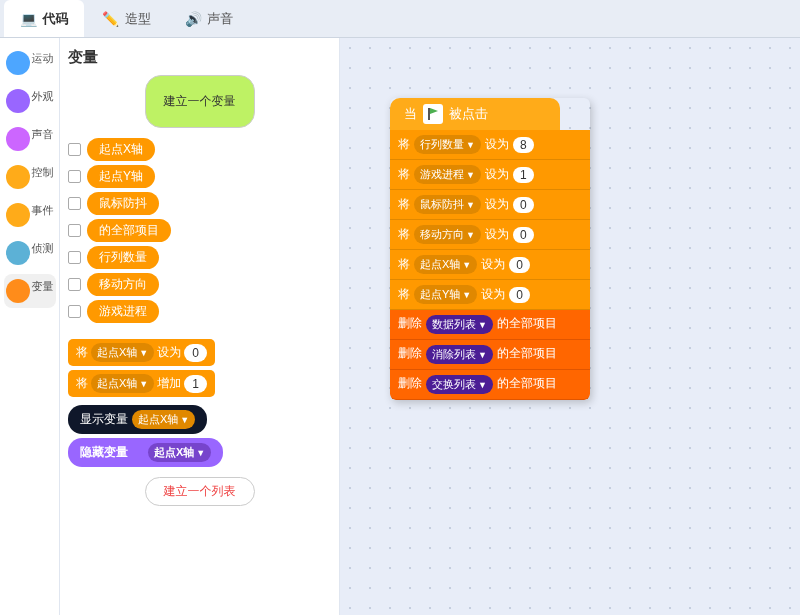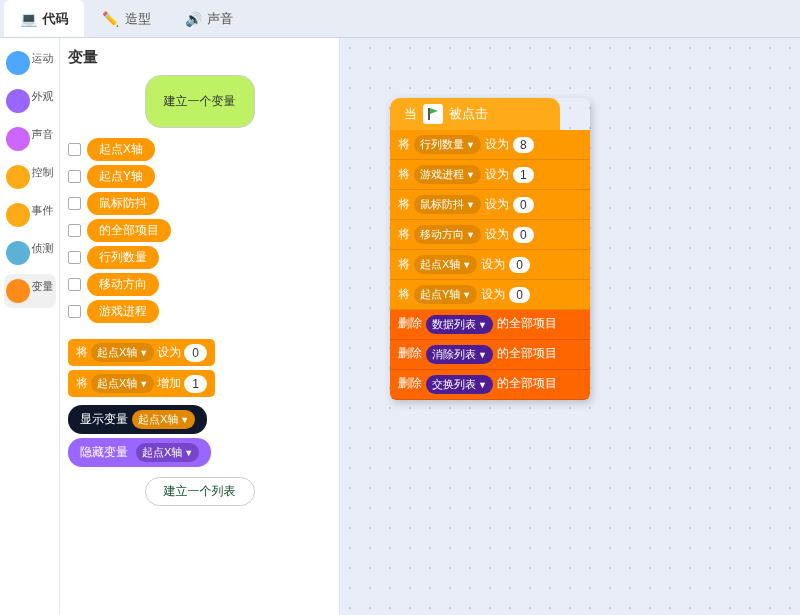--- a/index.html
+++ b/index.html
@@ -189,34 +189,35 @@
     }
     .block-purple {
       background: #9966ff;
       color: #fff;
       border-radius: 14px;
       padding: 5px 12px;
       font-size: 12px;
       cursor: pointer;
       display: flex;
       align-items: center;
-      gap: 8px;
+      gap: 20px;
       width: fit-content;
+      font-weight: bold;
     }
 
     
     .create-list-btn {
       background: #fff;
       border: 1px solid #ccc;
       border-radius: 16px;
       padding: 5px 18px;
       font-size: 12px;
       cursor: pointer;
       margin-top: 10px;
-      color: #14532d;
+      color: #ef4444;
       align-self: center;
     }
 
     
     .canvas-area {
       flex: 1;
       background: #e8edf8;
       background-image: radial-gradient(#c5cede 1px, transparent 1px);
       background-size: 20px 20px;
       position: relative;

